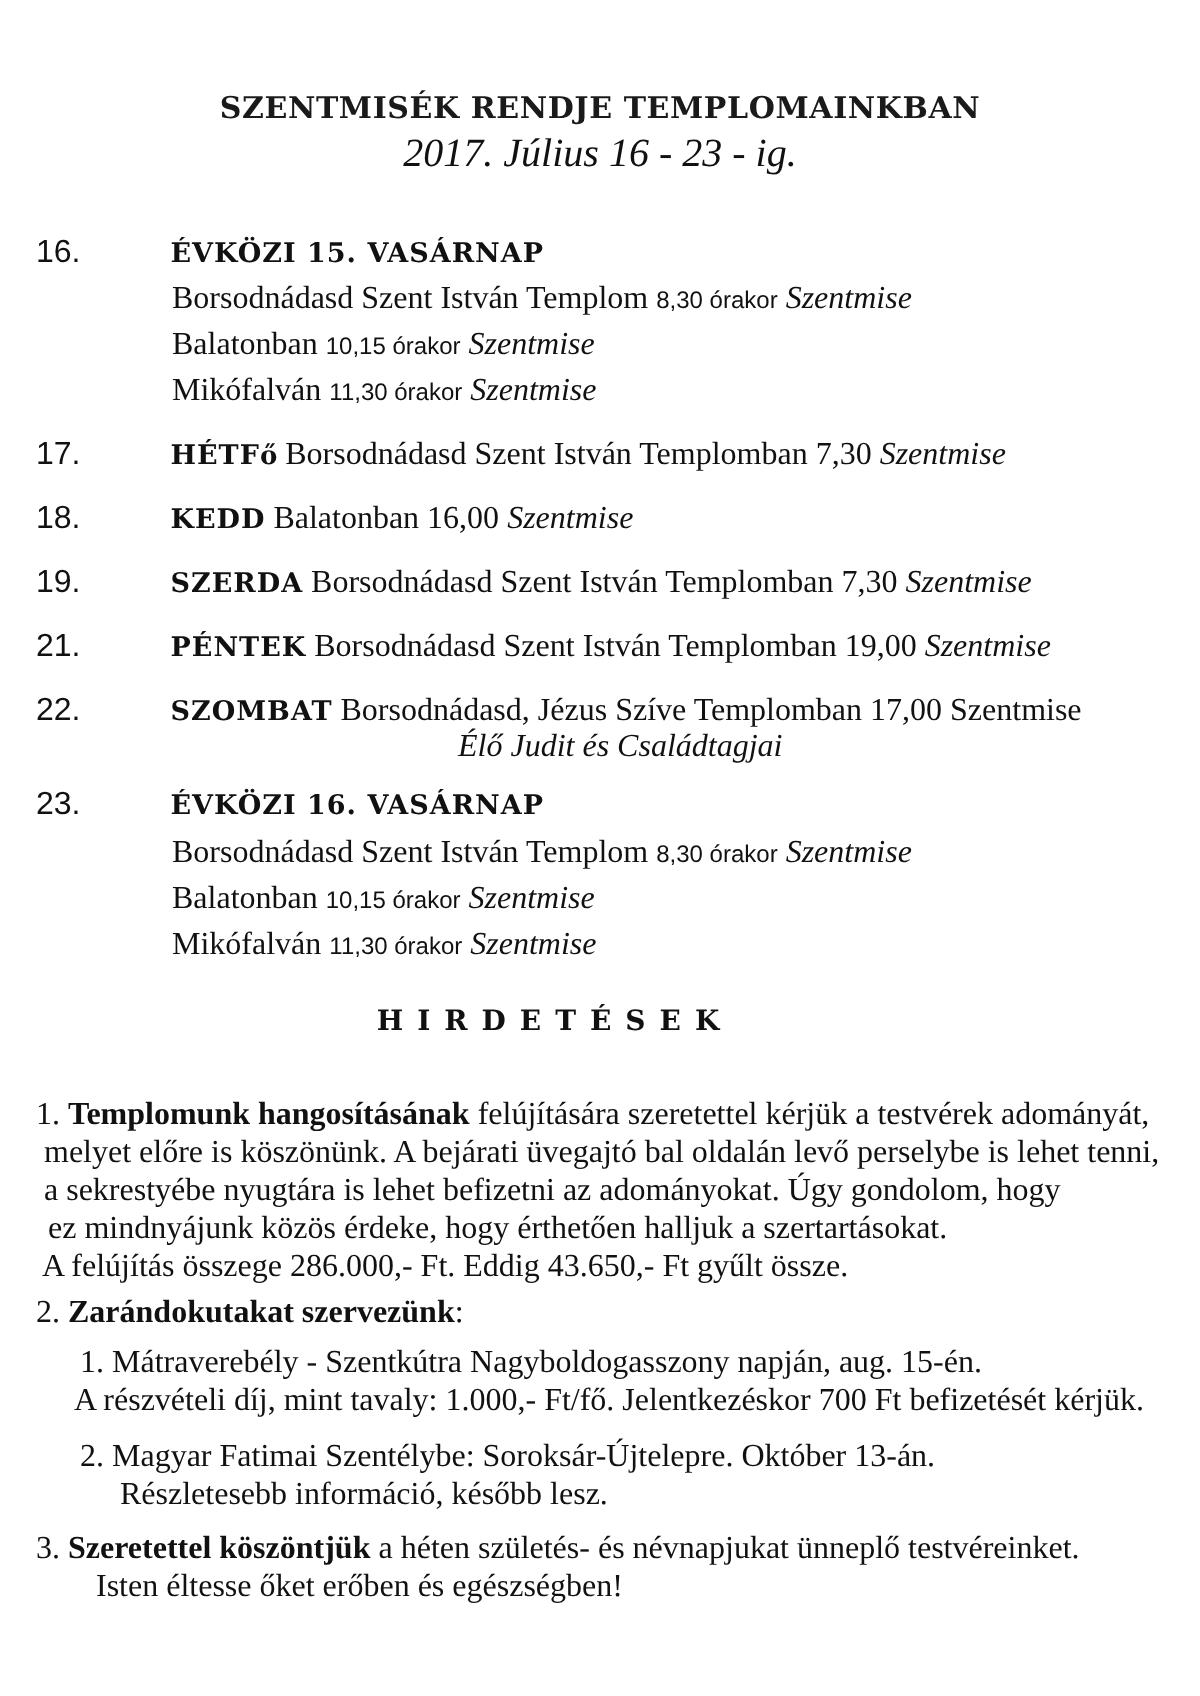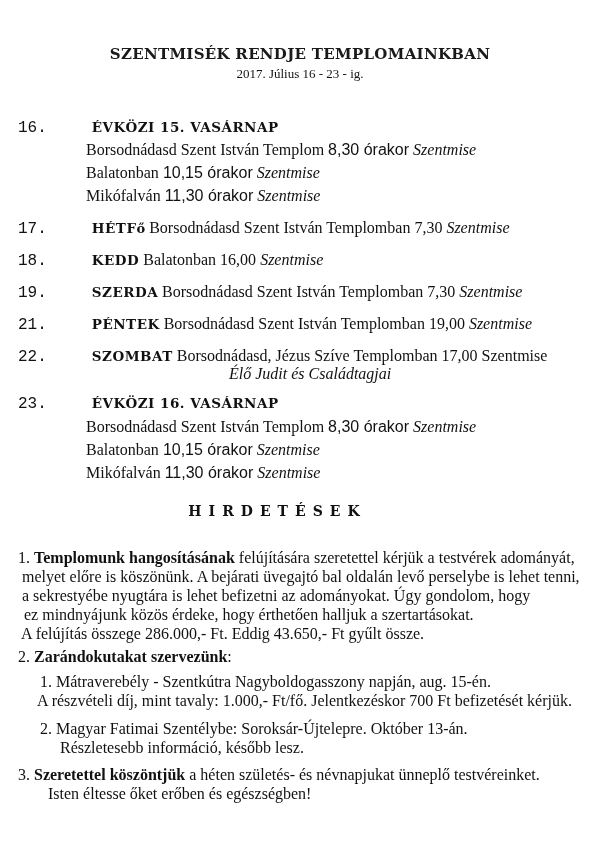--- a/index.html
+++ b/index.html
@@ -1,26 +1,26 @@
 <!DOCTYPE html>
 <html><head>
 <meta charset="utf-8">
 <style>
   html, body { margin:0; padding:0; background:#fff; }
   body { width:600px; height:848px; position:relative; overflow:hidden; color:#111;
          font-family:"Liberation Serif", serif; }
   .abs { position:absolute; white-space:nowrap; }
   .title { top:45px; left:0; width:600px; text-align:center; font-family:"DejaVu Serif", serif;
            font-weight:bold; font-size:15px; letter-spacing:0.3px; color:#1a1a1a; }
-  .subtitle { top:66px; left:0; width:600px; text-align:center; font-size:13px; }
-  .num { font-family:Liberation Mono, monospace; font-size:16px; }
+  .subtitle { top:66px; left:0; width:600px; text-align:center; font-style:italic; font-size:20px; }
+  .num { font-family:Liberation Sans, sans-serif; font-size:16px; }
   .day { font-family:"DejaVu Serif", serif; font-weight:bold; font-size:13.5px; letter-spacing:0.5px;margin-left:41px; }
   .day-lc { font-family:"DejaVu Serif", serif; font-weight:bold; font-size:13px; }
   .line { font-size:16px; }
-  .sans { font-family:"Liberation Sans", sans-serif; font-size:16px; }
+  .sans { font-family:"Liberation Sans", sans-serif; font-size:12px; }
   .it { font-style:italic; }
   .hird { top:503px; left:0; width:555px; text-align:center; font-family:"DejaVu Serif", serif;
           font-weight:bold; font-size:14px; letter-spacing:7px; }
   .ann { font-size:16px; line-height:19px; }
   b { font-weight:bold; }
 </style>
 </head>
 <body>
 
 <div class="abs title">SZENTMISÉK RENDJE TEMPLOMAINKBAN</div>

